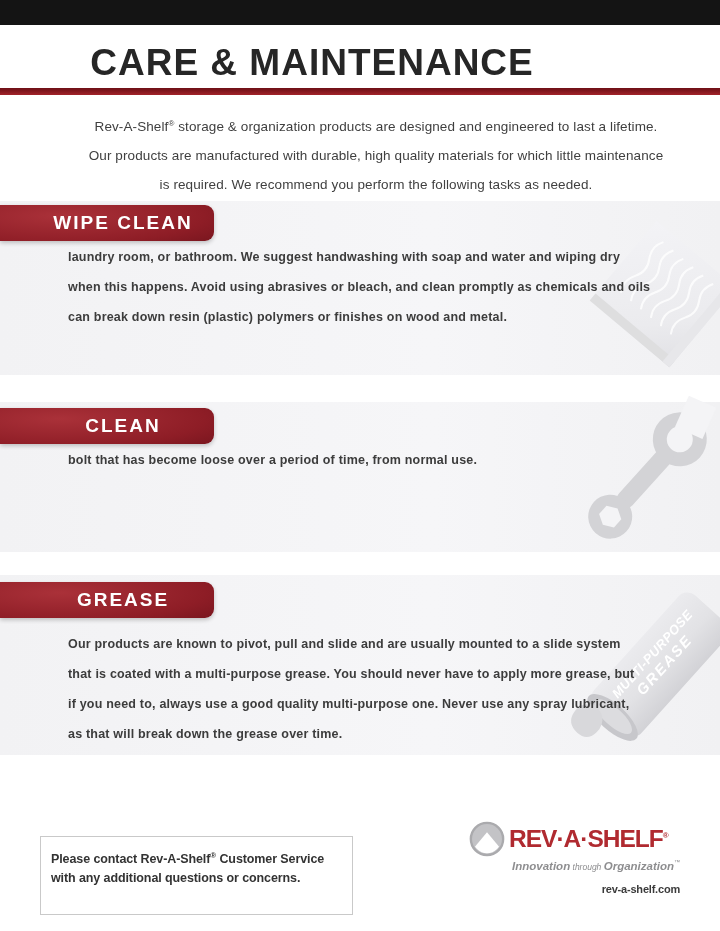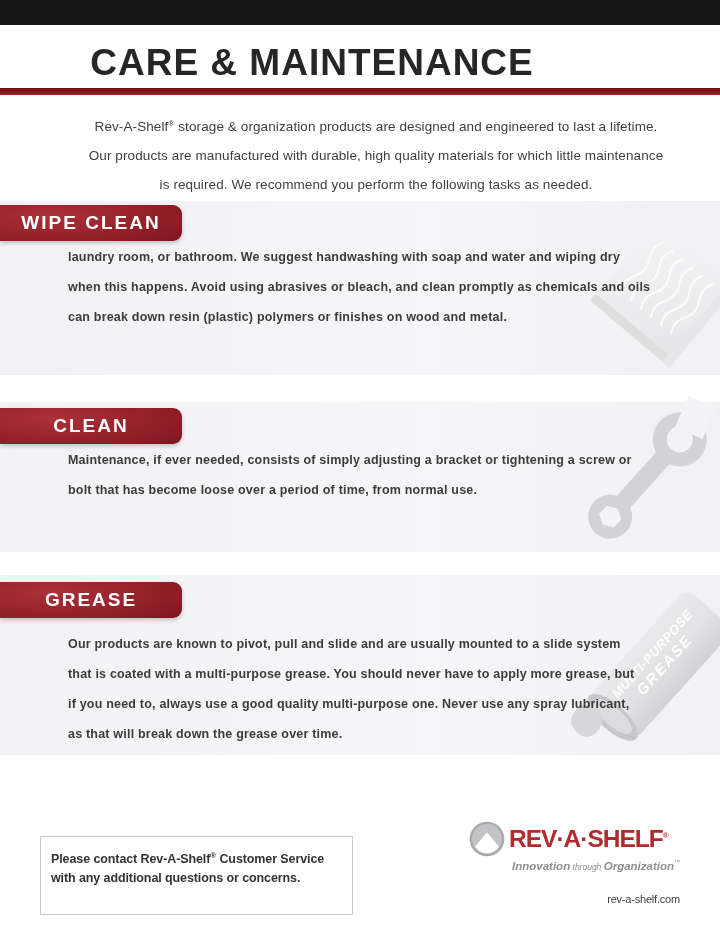--- a/index.html
+++ b/index.html
@@ -25,21 +25,21 @@
 
   .section{position:absolute;left:0;width:720px;background:linear-gradient(90deg,#f2f2f4 0%,#f6f6f8 60%,#f1f1f3 100%);}
   .s1{top:201px;height:174px;}
   .s2{top:402px;height:150px;}
   .s3{top:575px;height:180px;}
   .banner{
     position:absolute;left:0;width:182px;height:36px;border-radius:0 9px 9px 0;
     background:radial-gradient(ellipse 130% 150% at 28% 30%, #aa3139 0%, #8e1d26 52%, #5e0c15 100%);
     box-shadow:0 2px 4px rgba(0,0,0,.22);
     display:flex;align-items:center;justify-content:center;
-    color:#ffffff;font-size:19px;font-weight:bold;letter-spacing:2px;white-space:nowrap;
+    color:#ffffff;font-size:19px;font-weight:bold;letter-spacing:2px;white-space:nowrap;padding-left:32px;
   }
   .s1 .banner{top:4px;}
   .s2 .banner{top:6px;}
   .s3 .banner{top:7px;}
   .para{position:absolute;left:68px;color:#3c3c3c;font-size:12.5px;font-weight:600;
         line-height:30px;letter-spacing:.2px;}
   .s1 .para{top:41px;}
   .s2 .para{top:43px;}
   .s3 .para{top:42px;margin-top:12px;}
   .para .line{white-space:nowrap;}
@@ -66,21 +66,21 @@
   .logo-mark{width:38px;height:38px;flex:0 0 auto;}
   .logo-text{
     font-size:24.5px;font-weight:bold;color:#b02a30;letter-spacing:-1px;
     white-space:nowrap;margin-left:3px;
   }
   .logo-text sup{font-size:8px;letter-spacing:0;}
   .tagline{margin-top:-2px;text-align:right;color:#8e8e90;font-style:italic;white-space:nowrap;}
   .tagline .big{font-size:11.5px;font-weight:bold;}
   .tagline .small{font-size:8.5px;font-weight:normal;}
   .tagline sup{font-size:6px;}
-  .website{margin-top:19px;text-align:right;font-size:11px;font-weight:normal;color:#3b3b3b;letter-spacing:-.2px;}
+  .website{margin-top:9px;text-align:right;font-size:11px;font-weight:bold;color:#3b3b3b;letter-spacing:-.2px;}
 </style>
 </head>
 <body>
 
 <div class="page">
 
   <div class="topbar"></div>
 
   <div class="title">CARE &amp; MAINTENANCE</div>
   <div class="title-rule"></div>
@@ -128,21 +128,20 @@
         <circle cx="82" cy="32" r="27" fill="#d3d3d6"></circle>
         <circle cx="82" cy="32" r="13" fill="#f4f4f6"></circle>
         <rect x="64" y="-12" width="30" height="34" fill="#f4f4f6" transform="rotate(-18 79 5)"></rect>
         <rect x="73" y="46" width="18" height="76" rx="9" fill="#d3d3d6"></rect>
         <circle cx="82" cy="136" r="22" fill="#d3d3d6"></circle>
         <polygon points="82,125 92,130.5 92,141.5 82,147 72,141.5 72,130.5" fill="#f4f4f6"></polygon>
       </g>
     </svg>
     <div class="banner">CLEAN</div>
     <div class="para">
-      <div class="line">Maintenance, if ever needed, consists of simply adjusting a bracket or tightening a screw or</div>
       <div class="line">bolt that has become loose over a period of time, from normal use.</div>
     </div>
   </div>
 
   <div class="section s3">
     <svg class="deco deco-grease" width="172" height="178" viewBox="0 0 172 178">
       <defs>
         <linearGradient id="tg" x1="0" y1="0" x2="1" y2="0">
           <stop offset="0" stop-color="#ebebee"></stop>
           <stop offset="0.55" stop-color="#e2e2e5"></stop>

